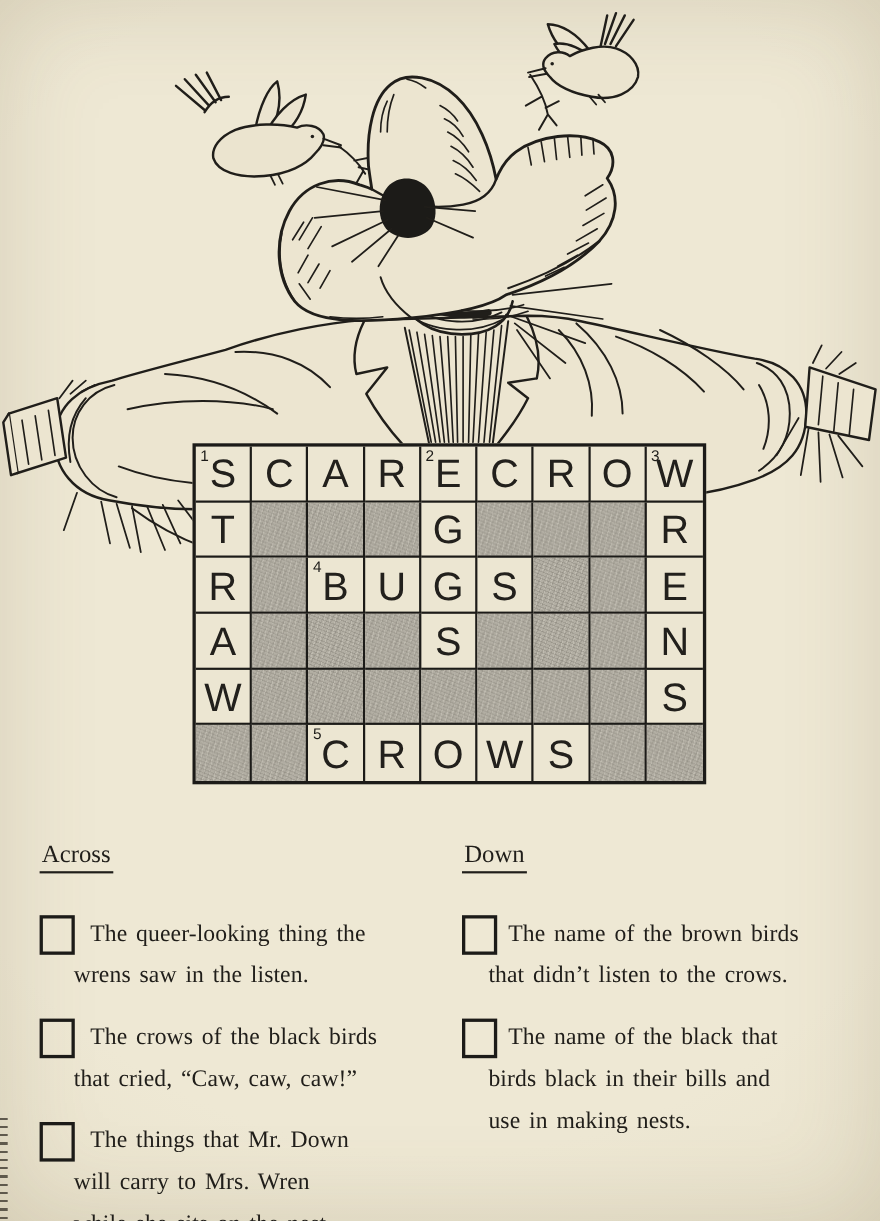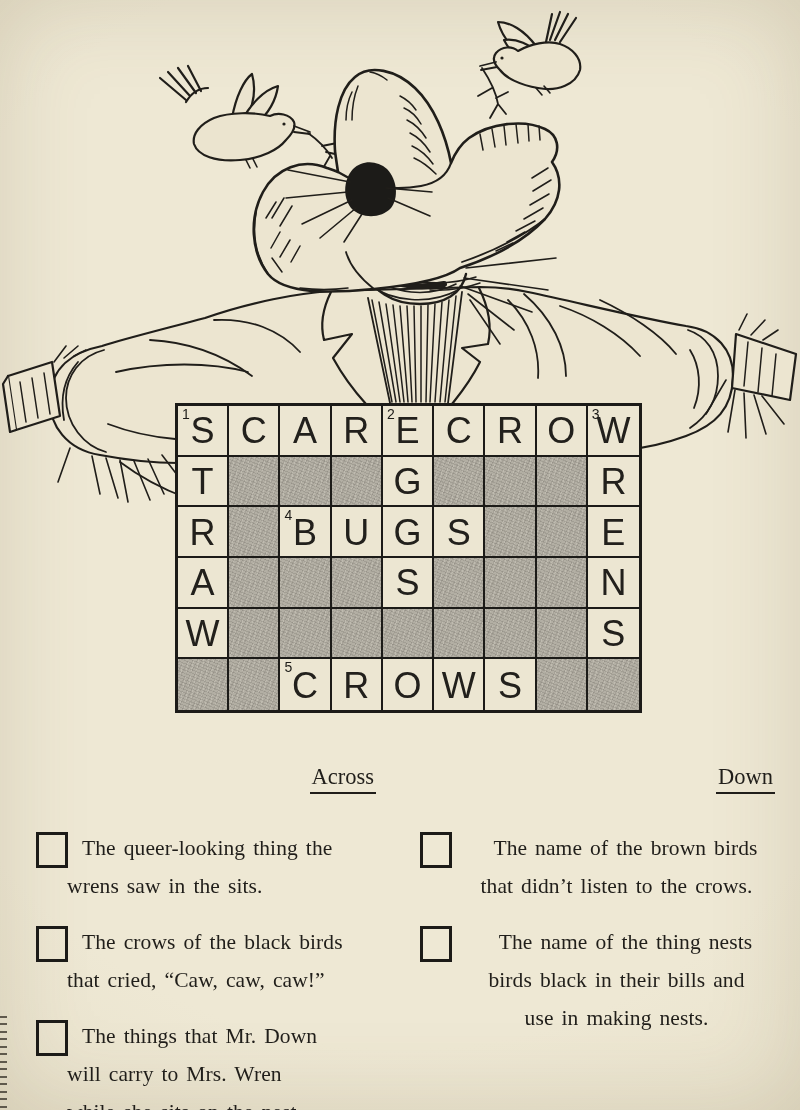--- a/index.html
+++ b/index.html
@@ -40,32 +40,32 @@
     font-family:"Liberation Sans",sans-serif;color:#1c1b18;
   }
   .cell .ltr{transform:translateY(1px);}
 
   
   .clues{position:absolute;left:0;top:762px;width:800px;z-index:2;}
   .col{position:absolute;top:0;}
   .col-across{left:36px;width:340px;}
   .col-down{left:420px;width:355px;}
   .col h2{
-    margin:0 0 38px 0;font-size:22.5px;font-weight:400;text-align:right;line-height:29px;
+    margin:0 0 38px 0;font-size:22.5px;font-weight:400;text-align:left;line-height:29px;
   }
   .col h2 .hd{border-bottom:2px solid #201e1a;padding:0 2px 3px 2px;}
   .clue{position:relative;margin-bottom:18px;}
   .box{
     position:absolute;left:0;top:3px;width:26px;height:30px;
     border:3px solid #1c1b18;background:transparent;
   }
   .txt{margin-left:31px;font-size:21.5px;}
   .ln{line-height:38px;white-space:nowrap;word-spacing:2.5px;letter-spacing:.1px;}
   .ln.first{padding-left:15px;}
-  .col-down .txt{margin-left:38px;text-align:center;}
+  .col-down .txt{margin-left:24px;}
   .col-down .ln.first{padding-left:18px;}
 
   
   .binding{
     position:absolute;left:0;top:1016px;width:7px;height:94px;z-index:3;opacity:.8;
     background:repeating-linear-gradient(180deg,#3f3a30 0 2px,rgba(0,0,0,0) 2px 7.5px);
   }
 </style>
 </head>
 <body>
@@ -289,21 +289,21 @@
     </div>
 
   <div class="clues">
     <section class="col col-across">
       <h2><span class="hd">Across</span></h2>
       <div class="list">
           <div class="clue">
             <span class="box"></span>
             <div class="txt">
               <div class="ln first">The queer-looking thing the</div>
-              <div class="ln">wrens saw in the sits.</div>
+              <div class="ln">wrens saw in the listen.</div>
             </div>
           </div>
           <div class="clue">
             <span class="box"></span>
             <div class="txt">
               <div class="ln first">The crows of the black birds</div>
               <div class="ln">that cried, “Caw, caw, caw!”</div>
             </div>
           </div>
           <div class="clue">
@@ -322,21 +322,21 @@
           <div class="clue">
             <span class="box"></span>
             <div class="txt">
               <div class="ln first">The name of the brown birds</div>
               <div class="ln">that didn’t listen to the crows.</div>
             </div>
           </div>
           <div class="clue">
             <span class="box"></span>
             <div class="txt">
-              <div class="ln first">The name of the thing nests</div>
+              <div class="ln first">The name of the black that</div>
               <div class="ln">birds black in their bills and</div>
               <div class="ln">use in making nests.</div>
             </div>
           </div>
         </div>
     </section>
   </div>
 
   <div class="binding"></div>
 </div>

